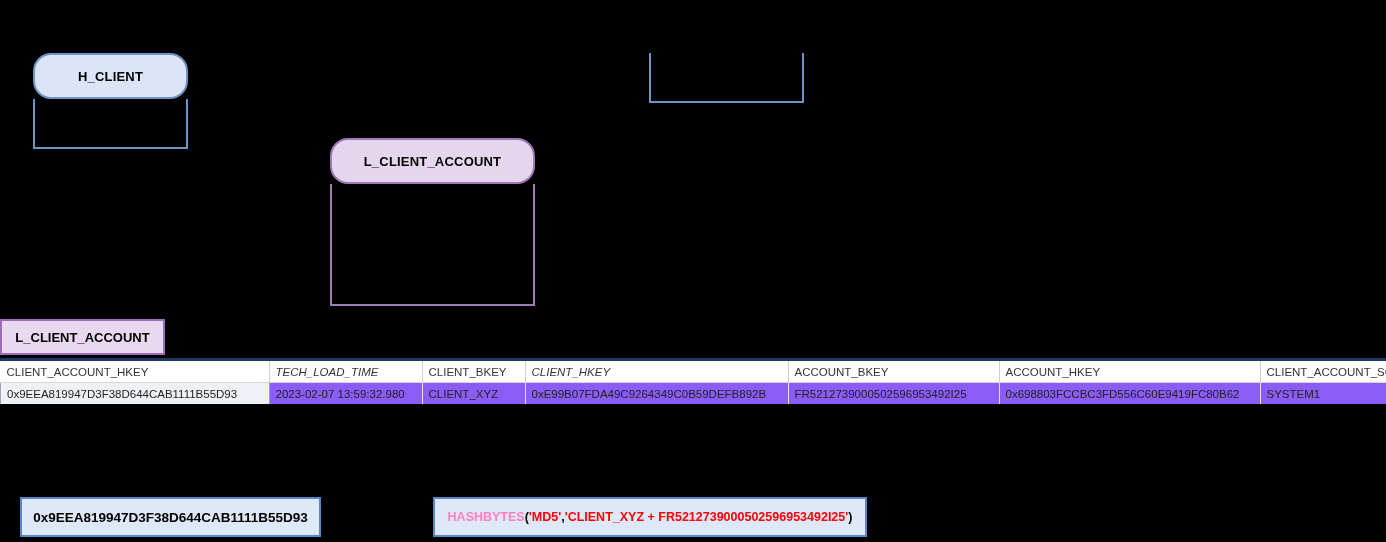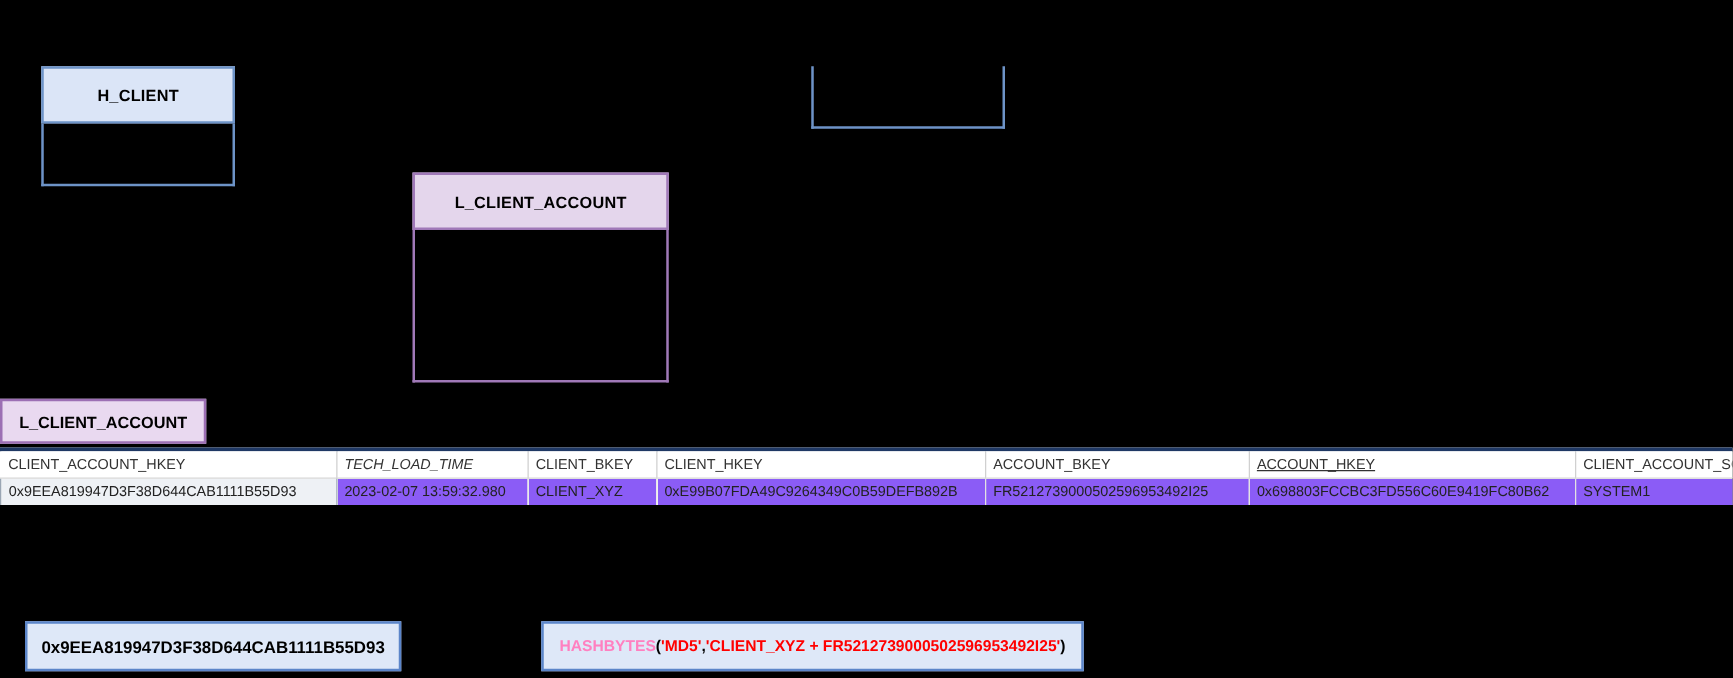--- a/index.html
+++ b/index.html
@@ -23,20 +23,21 @@
   .entity .entity-header {
     box-sizing: border-box;
     height: 46px;
     display: flex;
     align-items: center;
     justify-content: center;
     font-size: 13px;
     font-weight: bold;
     color: #000000;
     letter-spacing: 0.2px;
+    border-radius: 18px;
   }
   .entity .entity-body {
     box-sizing: border-box;
     background: #000000;
   }
 
   .entity.hub .entity-header {
     background: #dbe5f7;
     border: 2px solid #6d93c7;
   }
@@ -177,23 +178,23 @@
 
 <div id="label-l-client-account">L_CLIENT_ACCOUNT</div>
 
 <div id="result-grid">
   <table>
     <thead>
       <tr id="grid-header-row">
           <th style="width: 258px;">CLIENT_ACCOUNT_HKEY</th>
           <th style="width: 142px; font-style: italic;">TECH_LOAD_TIME</th>
           <th style="width: 92px;">CLIENT_BKEY</th>
-          <th style="width: 252px;">CLIENT_HKEY</th>
+          <th style="width: 252px; font-style: italic;">CLIENT_HKEY</th>
           <th style="width: 200px;">ACCOUNT_BKEY</th>
-          <th style="width: 250px; text-decoration: underline;">ACCOUNT_HKEY</th>
+          <th style="width: 250px;">ACCOUNT_HKEY</th>
           <th style="width: 172px;">CLIENT_ACCOUNT_SOURCE</th>
         </tr>
     </thead>
     <tbody id="grid-body">
         <tr>
           <td class="selected-cell" style="width: 258px;">0x9EEA819947D3F38D644CAB1111B55D93</td>
           <td style="width: 142px;">2023-02-07 13:59:32.980</td>
           <td style="width: 92px;">CLIENT_XYZ</td>
           <td style="width: 252px;">0xE99B07FDA49C9264349C0B59DEFB892B</td>
           <td style="width: 200px;">FR5212739000502596953492I25</td>

